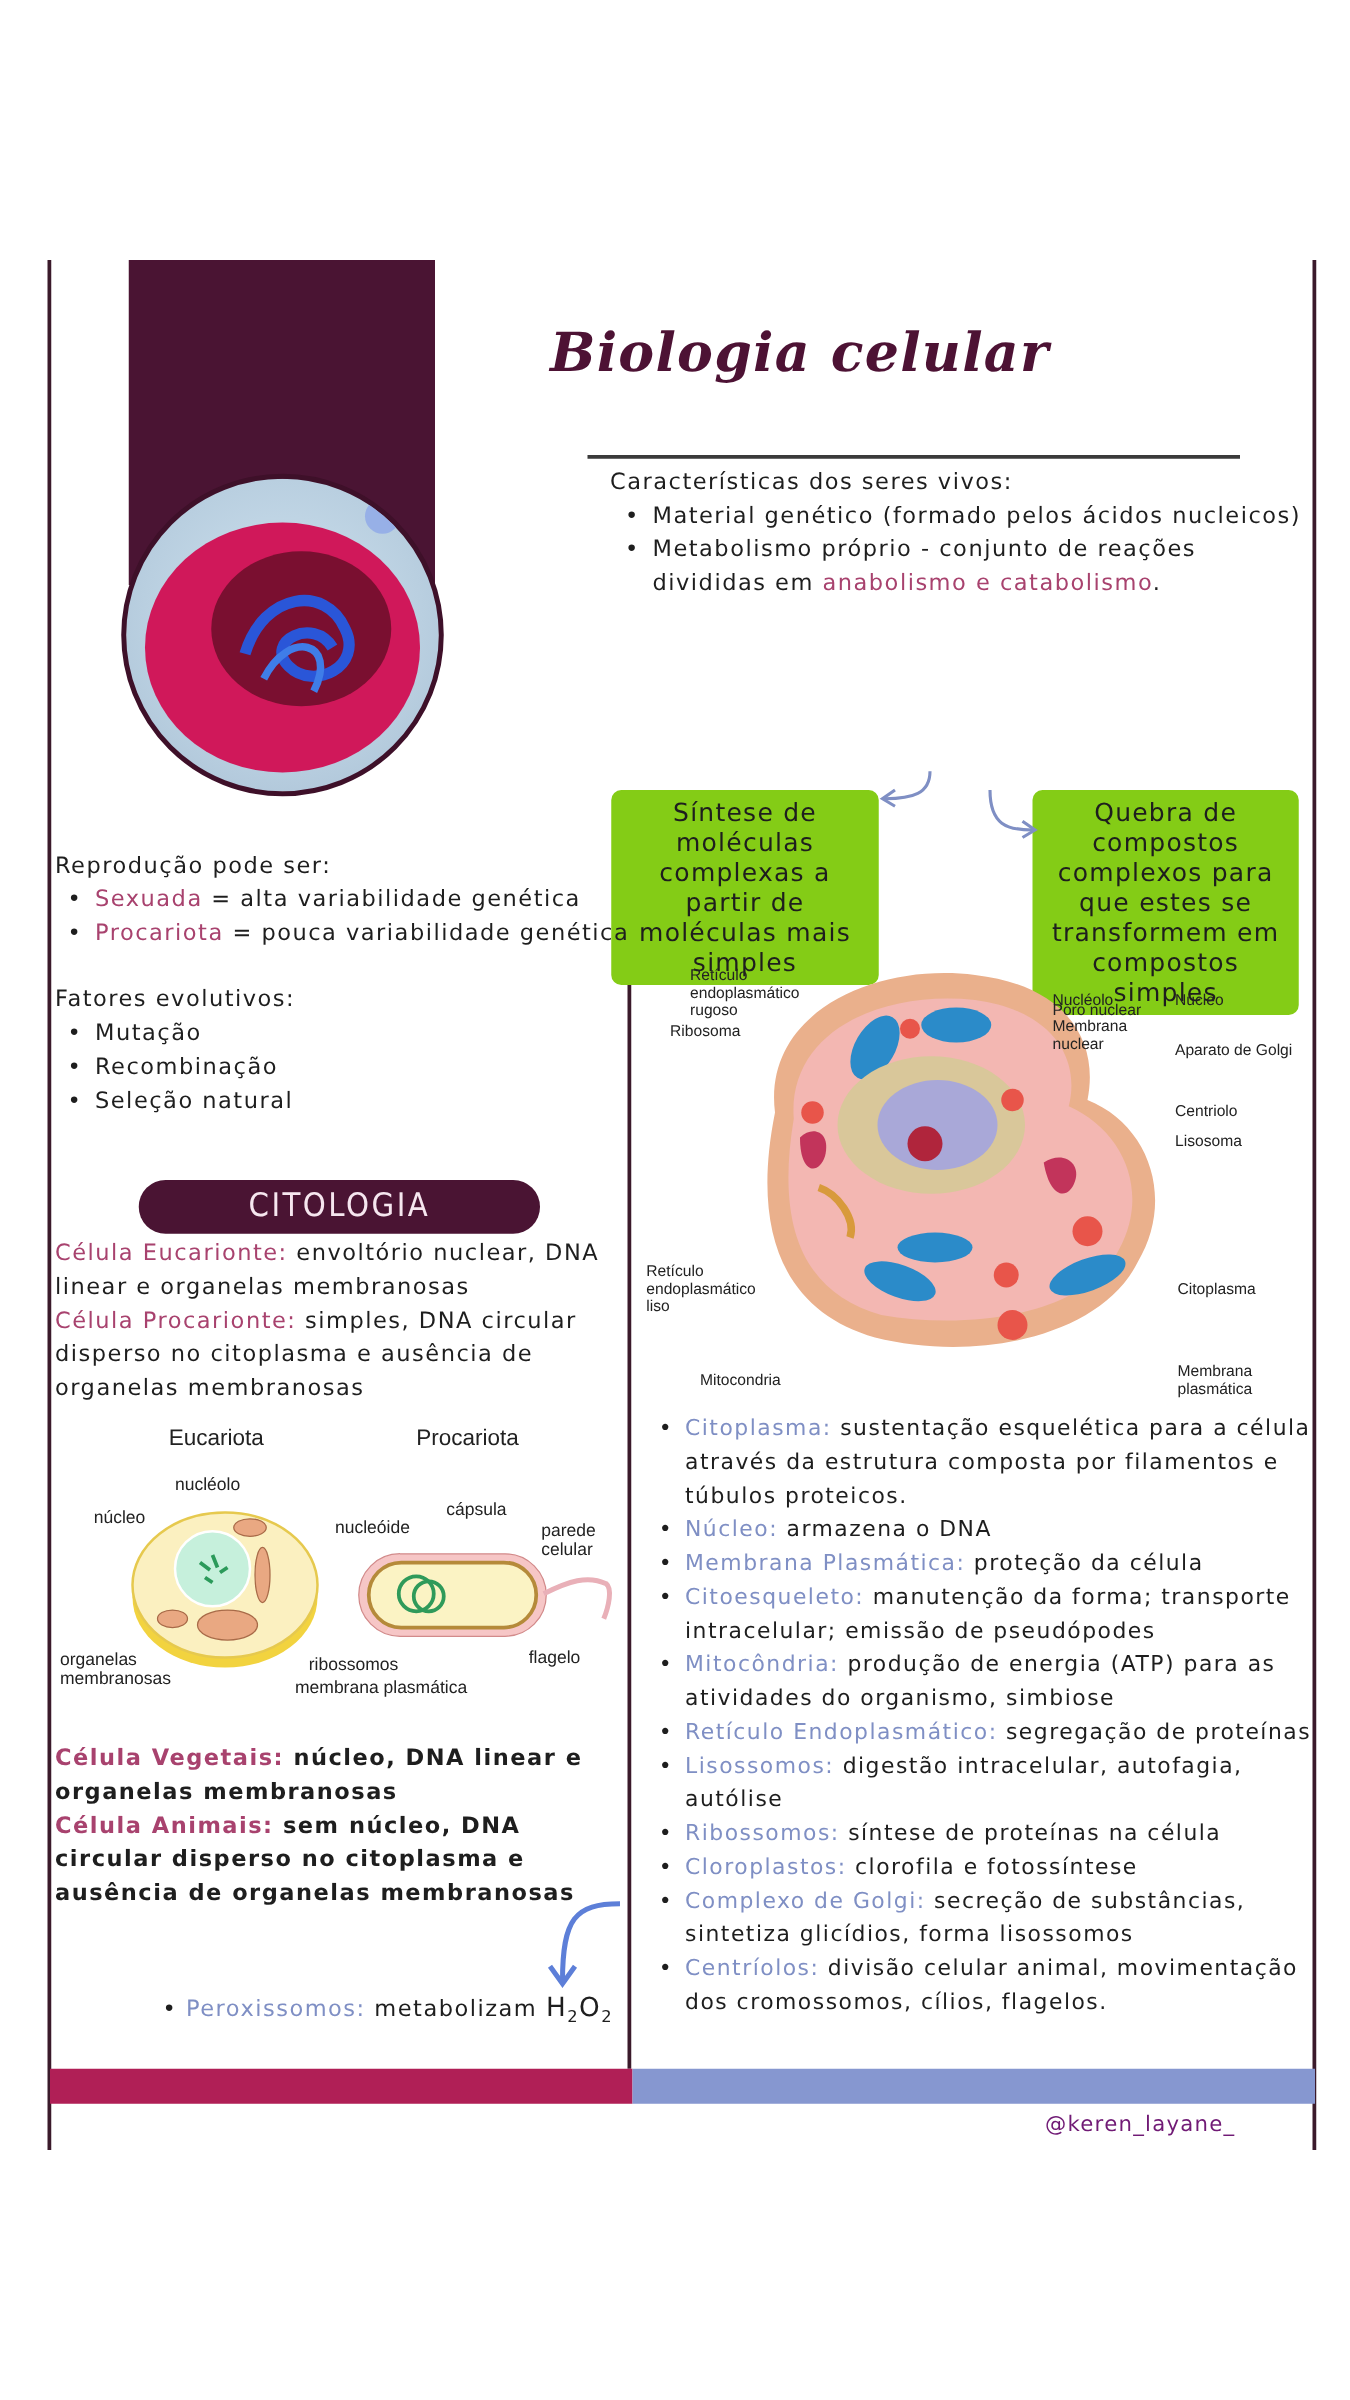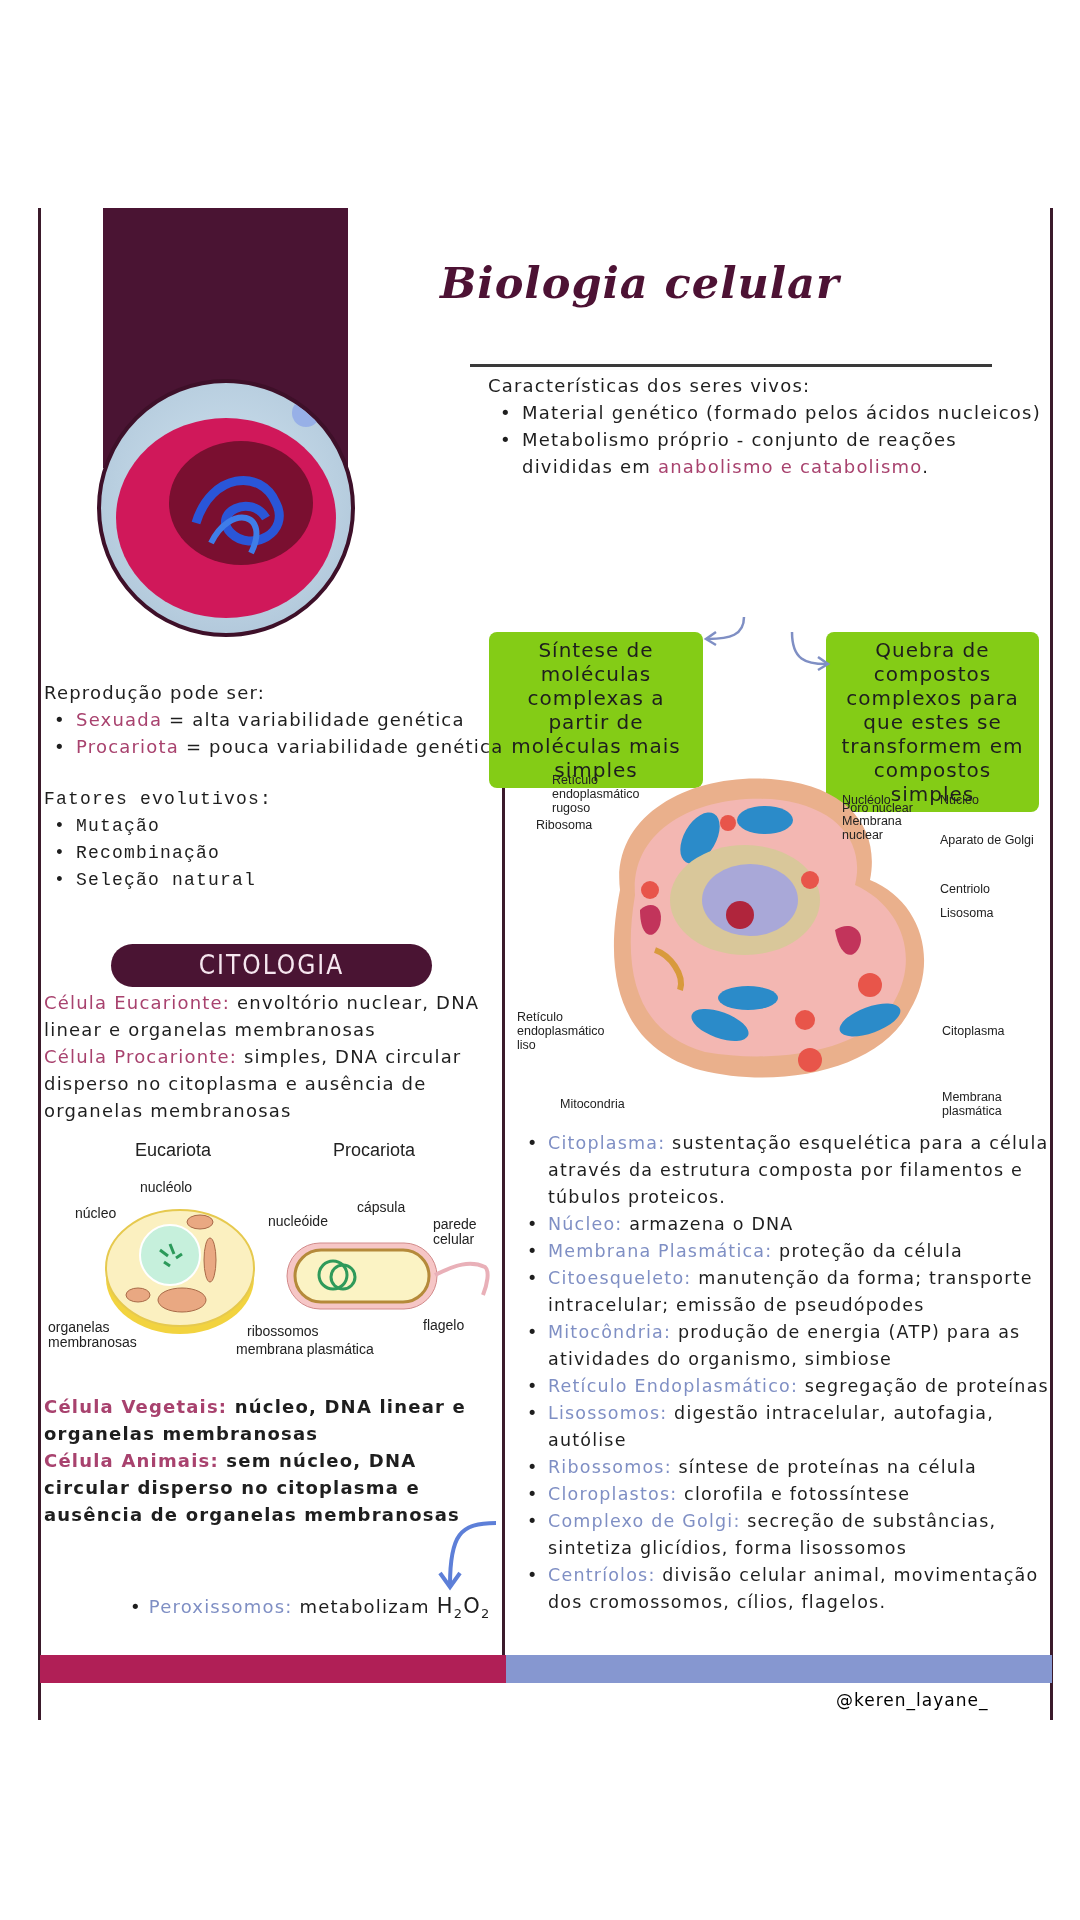--- a/index.html
+++ b/index.html
@@ -45,21 +45,21 @@
   
   .right-list { position: absolute; left: 520px; top: 1130px; width: 530px; }
   .right-list ul { list-style: none; }
   .right-list li { position: relative; padding-left: 28px; font-size: 17.5px; line-height: 27px; }
   .right-list li::before { content: "•"; position: absolute; left: 7px; top: 0; }
 
   .cell-lbl { position: absolute; font-family: "Liberation Sans", sans-serif; font-size: 12.5px; color: #222; line-height: 14px; }
 
   .bar-pink { position: absolute; left: 40px; top: 1655px; width: 466px; height: 28px; background: #b01f56; }
   .bar-blue { position: absolute; left: 506px; top: 1655px; width: 546px; height: 28px; background: #8697d0; }
-  .credit { position: absolute; left: 836px; top: 1687px; font-size: 17px; color: #000000; letter-spacing: 1px; }
+  .credit { position: absolute; left: 836px; top: 1687px; font-size: 17px; color: #701a75; letter-spacing: 1px; }
 </style>
 </head>
 <body>
 
 <div class="page">
 
   <div class="vline" style="left:38px; top:208px; width:3px; height:1512px;"></div>
   <div class="vline" style="left:1050px; top:208px; width:3px; height:1512px;"></div>
   <div class="vline" style="left:502px; top:737px; width:3px; height:918px;"></div>
 
@@ -97,21 +97,21 @@
   </svg>
 
   <div class="left-block hand" style="top:679px;">
     <div>Reprodução pode ser:</div>
     <ul>
       <li><span class="hl-pink"> Sexuada</span><span> = alta variabilidade genética</span></li>
       <li><span class="hl-pink">Procariota</span><span> = pouca variabilidade genética</span></li>
     </ul>
   </div>
 
-  <div class="left-block hand" style="top:786px;font-family:Liberation Mono, monospace;">
+  <div class="left-block hand" style="top:786px;">
     <div>Fatores evolutivos:</div>
     <ul>
       <li>Mutação</li>
       <li>Recombinação</li>
       <li>Seleção natural</li>
     </ul>
   </div>
 
   <div class="pill">CITOLOGIA</div>
   <div class="left-block hand" style="top:989px; width:455px;">

